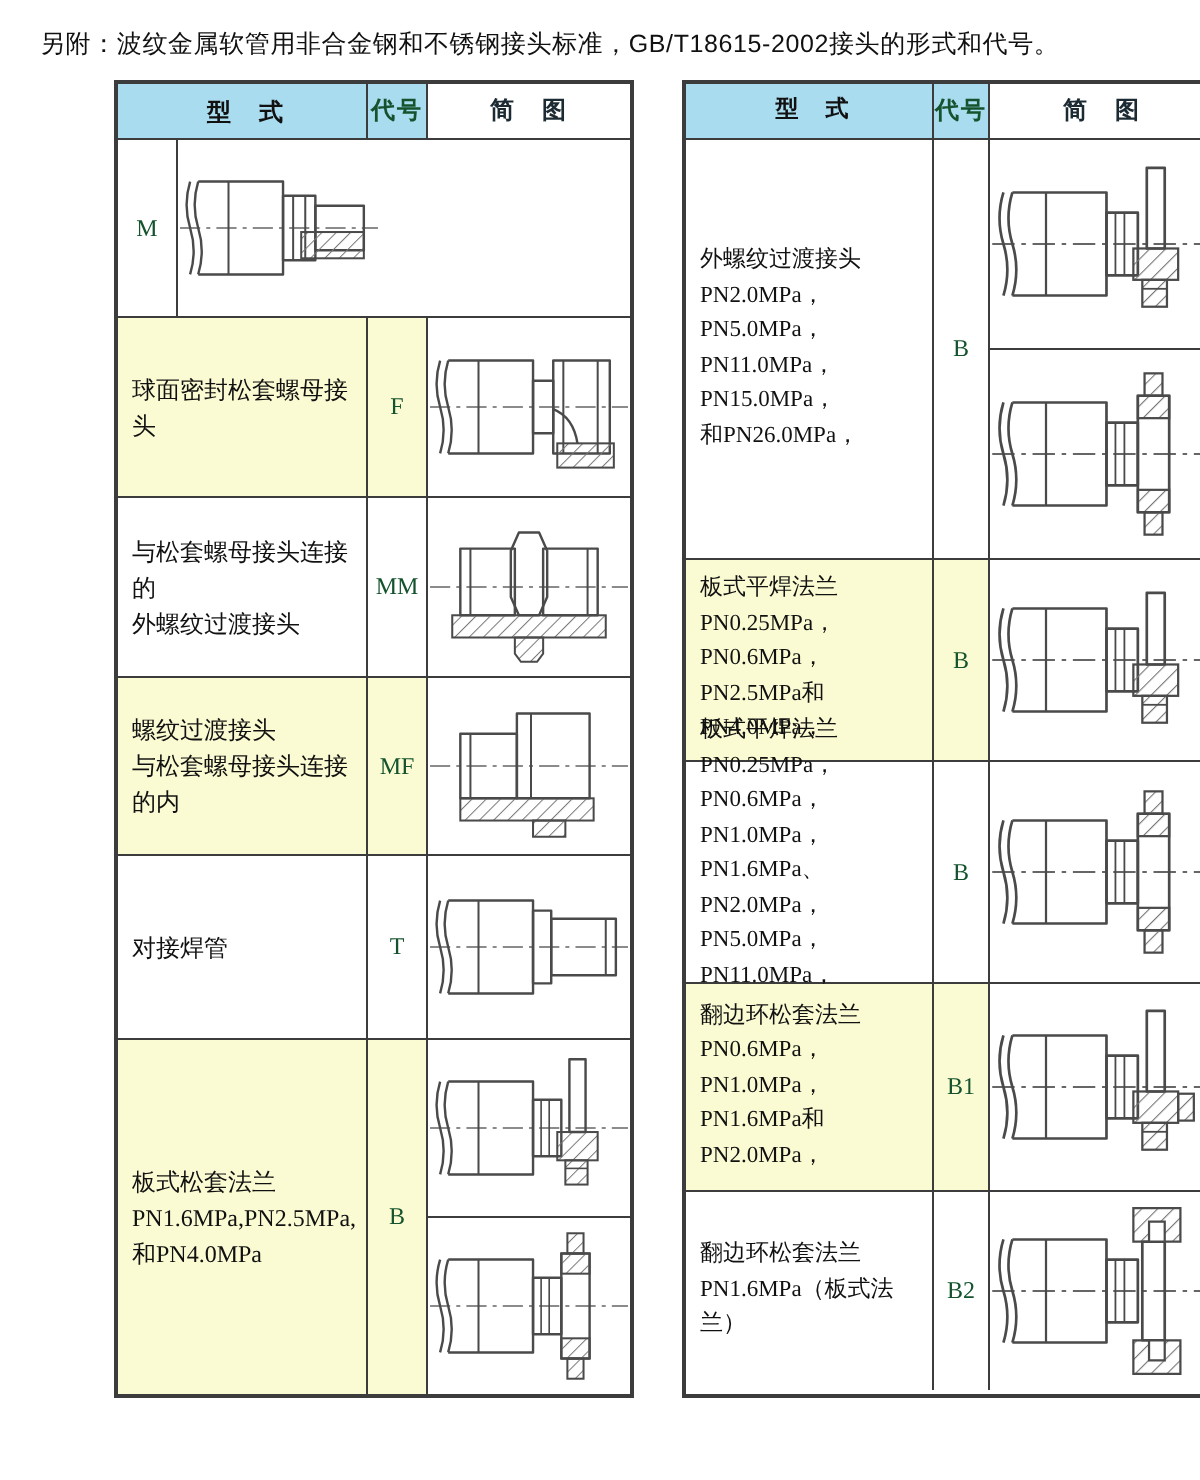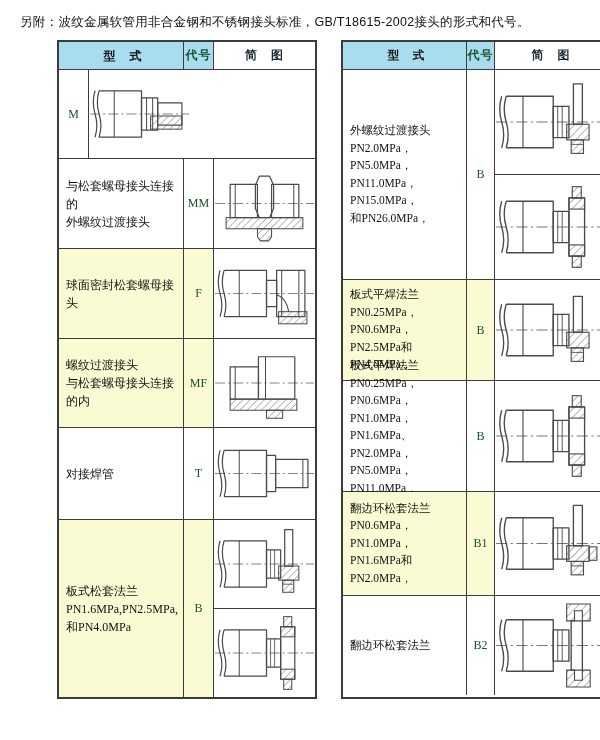--- a/index.html
+++ b/index.html
@@ -82,20 +82,43 @@
                 <line x1="25" y1="17" x2="25" y2="63" stroke="#4a4a4a" stroke-width="1" fill="none"></line>
                 <rect x="52" y="24" width="16" height="32" fill="none" stroke="#4a4a4a" stroke-width="1.2" stroke-linejoin="round"></rect>
                 <line x1="57" y1="24" x2="57" y2="56" stroke="#4a4a4a" stroke-width="1" fill="none"></line>
                 <line x1="63" y1="24" x2="63" y2="56" stroke="#4a4a4a" stroke-width="1" fill="none"></line>
                 <rect x="68" y="29" width="24" height="22" fill="none" stroke="#4a4a4a" stroke-width="1.2" stroke-linejoin="round"></rect>
                 <rect x="61" y="42" width="31" height="13" fill="url(#hatch)" stroke="#4a4a4a" stroke-width="1"></rect>
               </svg>
             </div>
           </div>
         </div>
+        <div class="trow r1">
+          <div class="cell c-type hl">
+            <div class="tline">球面密封松套螺母接头</div>
+          </div>
+          <div class="cell c-code hl">F</div>
+          <div class="cell c-diag">
+            <div class="subdiag">
+              <svg class="diag-svg" viewBox="0 0 100 80" preserveAspectRatio="xMidYMid meet">
+                <line x1="1" y1="40" x2="99" y2="40" stroke="#666" stroke-width="0.8" stroke-dasharray="10 3 2 3"></line>
+                <path d="M10 17 H52 V63 H10" fill="none" stroke="#4a4a4a" stroke-width="1.2" stroke-linejoin="round"></path>
+                <path d="M10 17 q-3.5 11.5 0 23 q3.5 11.5 0 23" fill="none" stroke="#4a4a4a" stroke-width="1.2" stroke-linejoin="round"></path>
+                <path d="M6 17 q-3.5 11.5 0 23 q3.5 11.5 0 23" fill="none" stroke="#4a4a4a" stroke-width="1.2" stroke-linejoin="round"></path>
+                <line x1="25" y1="17" x2="25" y2="63" stroke="#4a4a4a" stroke-width="1" fill="none"></line>
+                <rect x="52" y="27" width="10" height="26" fill="none" stroke="#4a4a4a" stroke-width="1.2" stroke-linejoin="round"></rect>
+                <rect x="62" y="17" width="28" height="46" fill="none" stroke="#4a4a4a" stroke-width="1.2" stroke-linejoin="round"></rect>
+                <line x1="67" y1="17" x2="67" y2="63" stroke="#4a4a4a" stroke-width="1" fill="none"></line>
+                <line x1="84" y1="17" x2="84" y2="63" stroke="#4a4a4a" stroke-width="1" fill="none"></line>
+                <path d="M62 41 Q72 45 74 58" fill="none" stroke="#4a4a4a" stroke-width="1.2" stroke-linejoin="round"></path>
+                <rect x="64" y="58" width="28" height="12" fill="url(#hatch)" stroke="#4a4a4a" stroke-width="1"></rect>
+              </svg>
+            </div>
+          </div>
+        </div>
         <div class="trow r2">
           <div class="cell c-type">
             <div class="tline">与松套螺母接头连接的</div>
             <div class="tline">外螺纹过渡接头</div>
           </div>
           <div class="cell c-code">MM</div>
           <div class="cell c-diag">
             <div class="subdiag">
               <svg class="diag-svg" viewBox="0 0 100 80" preserveAspectRatio="xMidYMid meet">
                 <line x1="1" y1="40" x2="99" y2="40" stroke="#666" stroke-width="0.8" stroke-dasharray="10 3 2 3"></line>
@@ -103,43 +126,20 @@
                 <line x1="21" y1="21" x2="21" y2="54" stroke="#4a4a4a" stroke-width="1" fill="none"></line>
                 <rect x="57" y="21" width="27" height="33" fill="none" stroke="#4a4a4a" stroke-width="1.2" stroke-linejoin="round"></rect>
                 <line x1="79" y1="21" x2="79" y2="54" stroke="#4a4a4a" stroke-width="1" fill="none"></line>
                 <path d="M45 13 h10 l4 9 v23 l-4 9 h-10 l-4 -9 v-23 z" fill="none" stroke="#4a4a4a" stroke-width="1.2" stroke-linejoin="round"></path>
                 <rect x="12" y="54" width="76" height="11" fill="url(#hatch)" stroke="#4a4a4a" stroke-width="1"></rect>
                 <path d="M43 65 h14 v8 l-3 4 h-8 l-3 -4 z" fill="url(#hatch)" stroke="#4a4a4a" stroke-width="1"></path>
               </svg>
             </div>
           </div>
         </div>
-        <div class="trow r1">
-          <div class="cell c-type hl">
-            <div class="tline">球面密封松套螺母接头</div>
-          </div>
-          <div class="cell c-code hl">F</div>
-          <div class="cell c-diag">
-            <div class="subdiag">
-              <svg class="diag-svg" viewBox="0 0 100 80" preserveAspectRatio="xMidYMid meet">
-                <line x1="1" y1="40" x2="99" y2="40" stroke="#666" stroke-width="0.8" stroke-dasharray="10 3 2 3"></line>
-                <path d="M10 17 H52 V63 H10" fill="none" stroke="#4a4a4a" stroke-width="1.2" stroke-linejoin="round"></path>
-                <path d="M10 17 q-3.5 11.5 0 23 q3.5 11.5 0 23" fill="none" stroke="#4a4a4a" stroke-width="1.2" stroke-linejoin="round"></path>
-                <path d="M6 17 q-3.5 11.5 0 23 q3.5 11.5 0 23" fill="none" stroke="#4a4a4a" stroke-width="1.2" stroke-linejoin="round"></path>
-                <line x1="25" y1="17" x2="25" y2="63" stroke="#4a4a4a" stroke-width="1" fill="none"></line>
-                <rect x="52" y="27" width="10" height="26" fill="none" stroke="#4a4a4a" stroke-width="1.2" stroke-linejoin="round"></rect>
-                <rect x="62" y="17" width="28" height="46" fill="none" stroke="#4a4a4a" stroke-width="1.2" stroke-linejoin="round"></rect>
-                <line x1="67" y1="17" x2="67" y2="63" stroke="#4a4a4a" stroke-width="1" fill="none"></line>
-                <line x1="84" y1="17" x2="84" y2="63" stroke="#4a4a4a" stroke-width="1" fill="none"></line>
-                <path d="M62 41 Q72 45 74 58" fill="none" stroke="#4a4a4a" stroke-width="1.2" stroke-linejoin="round"></path>
-                <rect x="64" y="58" width="28" height="12" fill="url(#hatch)" stroke="#4a4a4a" stroke-width="1"></rect>
-              </svg>
-            </div>
-          </div>
-        </div>
         <div class="trow r3">
           <div class="cell c-type hl">
             <div class="tline">螺纹过渡接头</div>
             <div class="tline">与松套螺母接头连接的内</div>
           </div>
           <div class="cell c-code hl">MF</div>
           <div class="cell c-diag">
             <div class="subdiag">
               <svg class="diag-svg" viewBox="0 0 100 80" preserveAspectRatio="xMidYMid meet">
                 <line x1="1" y1="40" x2="99" y2="40" stroke="#666" stroke-width="0.8" stroke-dasharray="10 3 2 3"></line>
@@ -338,20 +338,21 @@
                 <rect x="68" y="56" width="11" height="12" fill="url(#hatch)" stroke="#4a4a4a" stroke-width="1"></rect>
                 <line x1="68" y1="60" x2="79" y2="60" stroke="#4a4a4a" stroke-width="0.8"></line>
                 <rect x="84" y="43" width="7" height="12" fill="url(#hatch)" stroke="#4a4a4a" stroke-width="1"></rect>
               </svg>
             </div>
           </div>
         </div>
         <div class="trow r4">
           <div class="cell c-type">
             <div class="tline">翻边环松套法兰</div>
+            <div class="tline">PN1.6MPa（板式法兰）</div>
           </div>
           <div class="cell c-code">B2</div>
           <div class="cell c-diag">
             <div class="subdiag">
               <svg class="diag-svg" viewBox="0 0 100 80" preserveAspectRatio="xMidYMid meet">
                 <line x1="1" y1="40" x2="99" y2="40" stroke="#666" stroke-width="0.8" stroke-dasharray="10 3 2 3"></line>
                 <path d="M10 17 H52 V63 H10" fill="none" stroke="#4a4a4a" stroke-width="1.2" stroke-linejoin="round"></path>
                 <path d="M10 17 q-3.5 11.5 0 23 q3.5 11.5 0 23" fill="none" stroke="#4a4a4a" stroke-width="1.2" stroke-linejoin="round"></path>
                 <path d="M6 17 q-3.5 11.5 0 23 q3.5 11.5 0 23" fill="none" stroke="#4a4a4a" stroke-width="1.2" stroke-linejoin="round"></path>
                 <line x1="25" y1="17" x2="25" y2="63" stroke="#4a4a4a" stroke-width="1" fill="none"></line>

